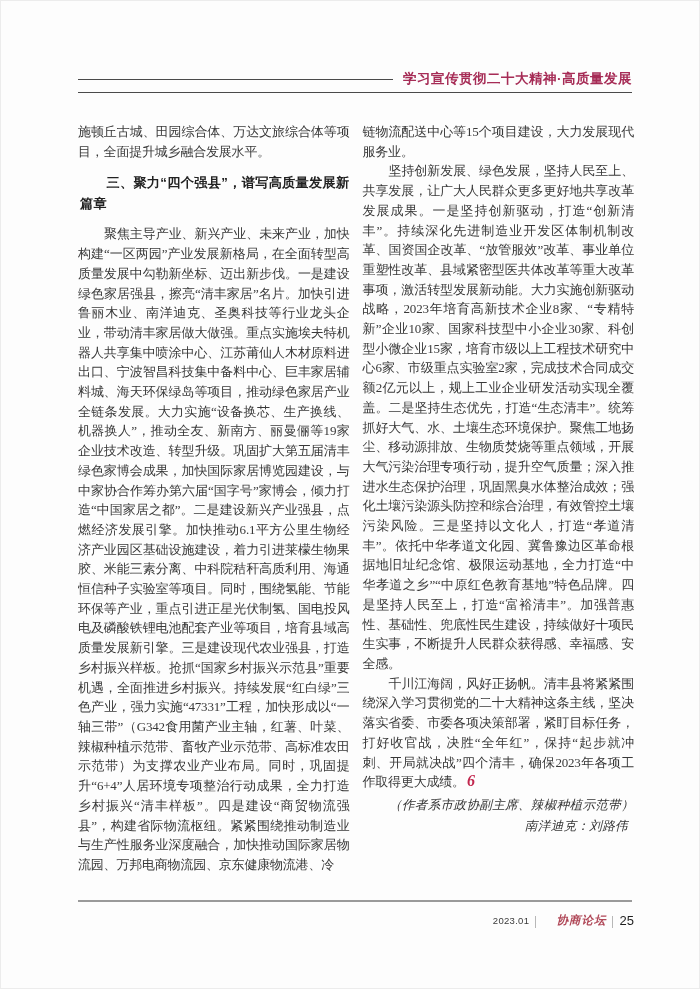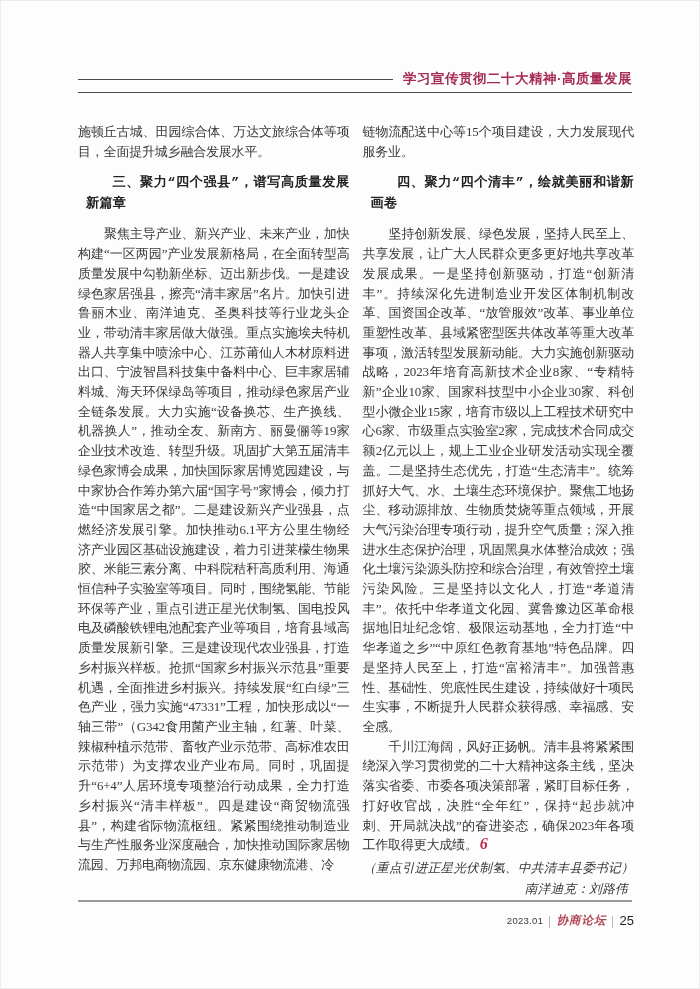--- a/index.html
+++ b/index.html
@@ -54,29 +54,29 @@
     line-height: 19.7px;
     letter-spacing: -0.2px;
     text-align: justify;
     text-justify: inter-ideograph;
     color: #383838;
   }
   p.para { text-indent: 2em; }
   p.cont { text-indent: 0; }
 
   .heading {
-    font-family: Liberation Mono, monospace;
+    font-family: Liberation Sans, sans-serif;
     font-weight: bold;
     font-size: 13.2px;
     line-height: 21px;
     letter-spacing: 0.2px;
     color: #222;
     text-indent: 2em;
     text-align: justify;
-    margin: 11px 0 10px 8px;
+    margin: 11px 0 10px 2px;
   }
 
   .end-mark {
     color: #c2274e;
     font-family: "Liberation Serif", serif;
     font-style: italic;
     font-weight: bold;
     font-size: 16px;
     line-height: 1;
     padding-left: 2px;
@@ -105,20 +105,21 @@
   }
   .footer-issue { font-size: 9.5px; color: #3a3a3a; letter-spacing: 0.3px; }
   .footer-bar { color: #8a8a8a; font-size: 12px; transform: scaleX(0.6); }
   .footer-journal {
     color: #b04858;
     font-family: "Liberation Serif", serif;
     font-style: italic;
     font-weight: bold;
     font-size: 11.5px;
     letter-spacing: 1px;
+    margin-left: 14px;
   }
   .footer-page { font-size: 13px; color: #1e1e1e; font-weight: normal; }
 </style>
 </head>
 <body>
 
 <div class="page">
 
   <div class="header-row">
     <span class="header-rule-left"></span>
@@ -129,24 +130,23 @@
   <div class="columns">
 
     <div class="col body-text">
       <p class="cont">施顿丘古城、田园综合体、万达文旅综合体等项目，全面提升城乡融合发展水平。</p>
       <p class="heading">三、聚力“四个强县”，谱写高质量发展新篇章</p>
       <p class="para">聚焦主导产业、新兴产业、未来产业，加快构建“一区两园”产业发展新格局，在全面转型高质量发展中勾勒新坐标、迈出新步伐。一是建设绿色家居强县，擦亮“清丰家居”名片。加快引进鲁丽木业、南洋迪克、圣奥科技等行业龙头企业，带动清丰家居做大做强。重点实施埃夫特机器人共享集中喷涂中心、江苏莆仙人木材原料进出口、宁波智昌科技集中备料中心、巨丰家居辅料城、海天环保绿岛等项目，推动绿色家居产业全链条发展。大力实施“设备换芯、生产换线、机器换人”，推动全友、新南方、丽曼俪等19家企业技术改造、转型升级。巩固扩大第五届清丰绿色家博会成果，加快国际家居博览园建设，与中家协合作筹办第六届“国字号”家博会，倾力打造“中国家居之都”。二是建设新兴产业强县，点燃经济发展引擎。加快推动6.1平方公里生物经济产业园区基础设施建设，着力引进莱檬生物果胶、米能三素分离、中科院秸秆高质利用、海通恒信种子实验室等项目。同时，围绕氢能、节能环保等产业，重点引进正星光伏制氢、国电投风电及磷酸铁锂电池配套产业等项目，培育县域高质量发展新引擎。三是建设现代农业强县，打造乡村振兴样板。抢抓“国家乡村振兴示范县”重要机遇，全面推进乡村振兴。持续发展“红白绿”三色产业，强力实施“47331”工程，加快形成以“一轴三带”（G342食用菌产业主轴，红薯、叶菜、辣椒种植示范带、畜牧产业示范带、高标准农田示范带）为支撑农业产业布局。同时，巩固提升“6+4”人居环境专项整治行动成果，全力打造乡村振兴“清丰样板”。四是建设“商贸物流强县”，构建省际物流枢纽。紧紧围绕推动制造业与生产性服务业深度融合，加快推动国际家居物流园、万邦电商物流园、京东健康物流港、冷</p>
     </div>
 
     <div class="col body-text">
       <p class="cont">链物流配送中心等15个项目建设，大力发展现代服务业。</p>
-      <p class="heading">四、聚力“四个清丰”，绘就美丽和谐新画卷</p>
       <p class="para">坚持创新发展、绿色发展，坚持人民至上、共享发展，让广大人民群众更多更好地共享改革发展成果。一是坚持创新驱动，打造“创新清丰”。持续深化先进制造业开发区体制机制改革、国资国企改革、“放管服效”改革、事业单位重塑性改革、县域紧密型医共体改革等重大改革事项，激活转型发展新动能。大力实施创新驱动战略，2023年培育高新技术企业8家、“专精特新”企业10家、国家科技型中小企业30家、科创型小微企业15家，培育市级以上工程技术研究中心6家、市级重点实验室2家，完成技术合同成交额2亿元以上，规上工业企业研发活动实现全覆盖。二是坚持生态优先，打造“生态清丰”。统筹抓好大气、水、土壤生态环境保护。聚焦工地扬尘、移动源排放、生物质焚烧等重点领域，开展大气污染治理专项行动，提升空气质量；深入推进水生态保护治理，巩固黑臭水体整治成效；强化土壤污染源头防控和综合治理，有效管控土壤污染风险。三是坚持以文化人，打造“孝道清丰”。依托中华孝道文化园、冀鲁豫边区革命根据地旧址纪念馆、极限运动基地，全力打造“中华孝道之乡”“中原红色教育基地”特色品牌。四是坚持人民至上，打造“富裕清丰”。加强普惠性、基础性、兜底性民生建设，持续做好十项民生实事，不断提升人民群众获得感、幸福感、安全感。</p>
-      <p class="para"><span>千川江海阔，风好正扬帆。清丰县将紧紧围绕深入学习贯彻党的二十大精神这条主线，坚决落实省委、市委各项决策部署，紧盯目标任务，打好收官战，决胜“全年红”，保持“起步就冲刺、开局就决战”的奋进姿态，确保2023年各项工作取得更大成绩。</span><span class="end-mark">6</span></p>
-      <p class="author-line">（重点引进正星光伏制氢、中共清丰县委书记）</p>
+      <p class="para"><span>千川江海阔，风好正扬帆。清丰县将紧紧围绕深入学习贯彻党的二十大精神这条主线，坚决落实省委、市委各项决策部署，紧盯目标任务，打好收官战，决胜“全年红”，保持“起步就冲刺、开局就决战”四个清丰，确保2023年各项工作取得更大成绩。</span><span class="end-mark">6</span></p>
+      <p class="author-line">（作者系市政协副主席、辣椒种植示范带）</p>
       <p class="editor-line">南洋迪克：刘路伟</p>
     </div>
 
   </div>
 
   <div class="footer-rule"></div>
   <div class="footer-row">
     <span class="footer-issue">2023.01</span>
     <span class="footer-bar">|</span>
     <span class="footer-journal">协商论坛</span>

